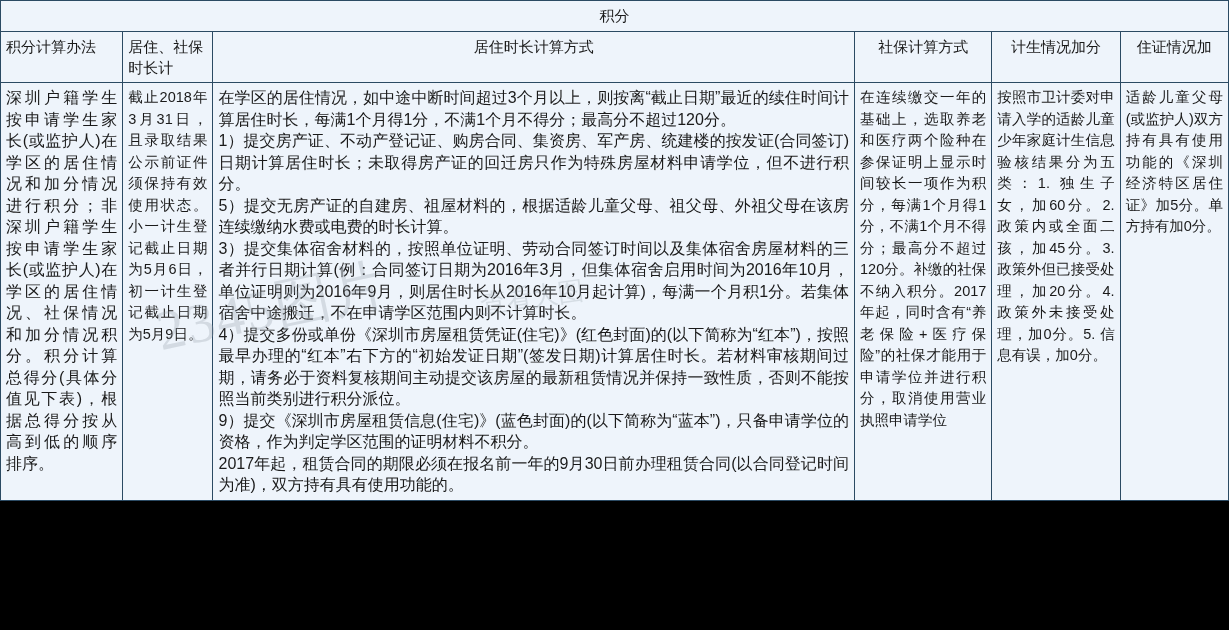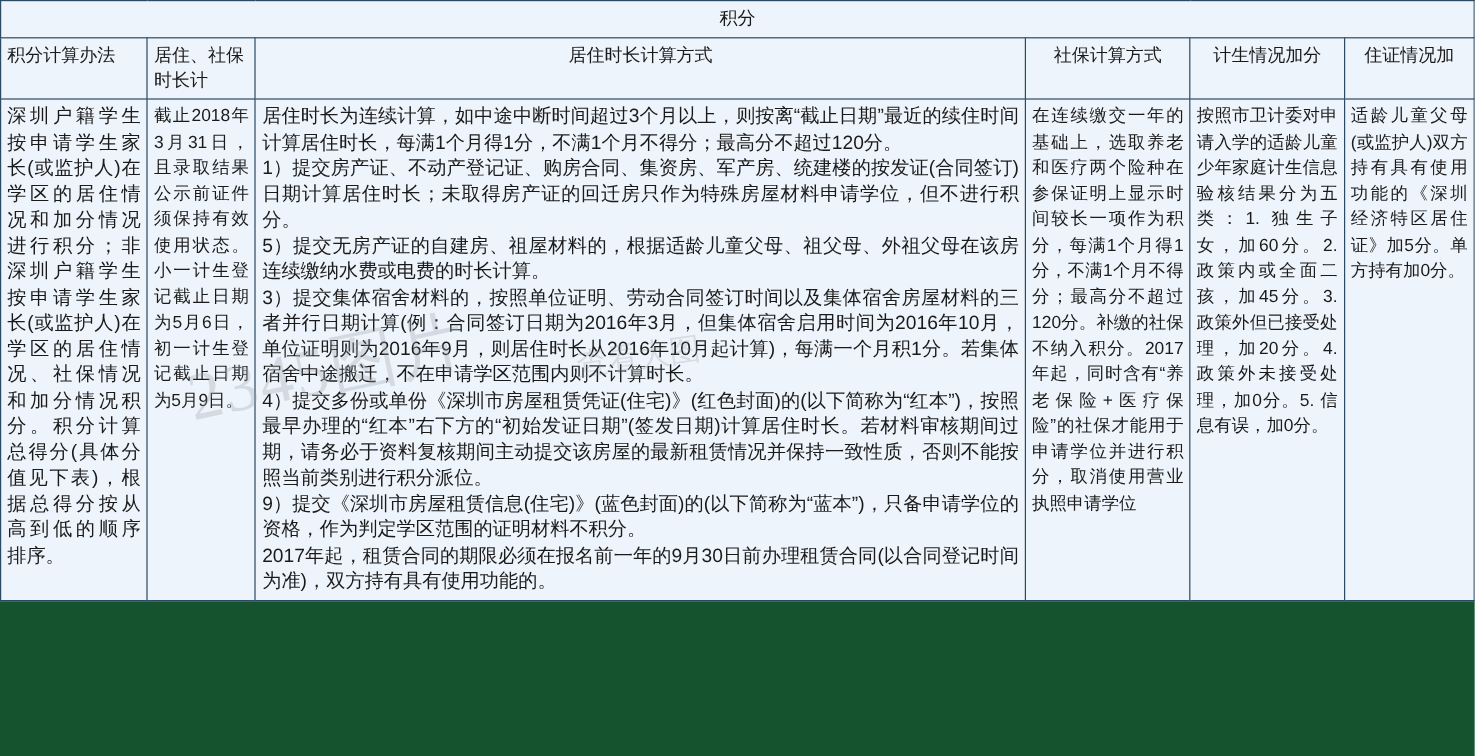--- a/index.html
+++ b/index.html
@@ -8,21 +8,21 @@
     background: #ffffff;
   }
   body {
     font-family: "Liberation Sans", "DejaVu Sans", sans-serif;
   }
   .page {
     width: 1229px;
     height: 630px;
     position: relative;
     overflow: hidden;
-    background: #14532d;
+    background: #000000;
   }
   table.score-table {
     border-collapse: collapse;
     width: 1229px;
     table-layout: fixed;
     background: #eef4fb;
   }
   table.score-table td {
     border: 1px solid #2b4a63;
     vertical-align: top;
@@ -117,21 +117,21 @@
         <td class="hdr-cell left-align">居住、社保时长计</td>
         <td class="hdr-cell">居住时长计算方式</td>
         <td class="hdr-cell">社保计算方式</td>
         <td class="hdr-cell">计生情况加分</td>
         <td class="hdr-cell">住证情况加</td>
       </tr>
       <tr>
         <td class="body-cell">深圳户籍学生按申请学生家长(或监护人)在学区的居住情况和加分情况进行积分；非深圳户籍学生按申请学生家长(或监护人)在学区的居住情况、社保情况和加分情况积分。积分计算总得分(具体分值见下表)，根据总得分按从高到低的顺序排序。</td>
         <td class="body-cell narrow-text">截止2018年3月31日，且录取结果公示前证件须保持有效使用状态。小一计生登记截止日期为5月6日，初一计生登记截止日期为5月9日。</td>
         <td class="body-cell">
-          <p>居住时长为连续计算，如中途中断时间超过3个月以上，则按离“截止日期”最近的续住时间计算居住时长，每满1个月得1分，不满1个月不得分；最高分不超过120分。</p>
+          <p>在学区的居住情况，如中途中断时间超过3个月以上，则按离“截止日期”最近的续住时间计算居住时长，每满1个月得1分，不满1个月不得分；最高分不超过120分。</p>
           <p>1）提交房产证、不动产登记证、购房合同、集资房、军产房、统建楼的按发证(合同签订)日期计算居住时长；未取得房产证的回迁房只作为特殊房屋材料申请学位，但不进行积分。</p>
           <p>5）提交无房产证的自建房、祖屋材料的，根据适龄儿童父母、祖父母、外祖父母在该房连续缴纳水费或电费的时长计算。</p>
           <p>3）提交集体宿舍材料的，按照单位证明、劳动合同签订时间以及集体宿舍房屋材料的三者并行日期计算(例：合同签订日期为2016年3月，但集体宿舍启用时间为2016年10月，单位证明则为2016年9月，则居住时长从2016年10月起计算)，每满一个月积1分。若集体宿舍中途搬迁，不在申请学区范围内则不计算时长。</p>
           <p>4）提交多份或单份《深圳市房屋租赁凭证(住宅)》(红色封面)的(以下简称为“红本”)，按照最早办理的“红本”右下方的“初始发证日期”(签发日期)计算居住时长。若材料审核期间过期，请务必于资料复核期间主动提交该房屋的最新租赁情况并保持一致性质，否则不能按照当前类别进行积分派位。</p>
           <p>9）提交《深圳市房屋租赁信息(住宅)》(蓝色封面)的(以下简称为“蓝本”)，只备申请学位的资格，作为判定学区范围的证明材料不积分。</p>
           <p>2017年起，租赁合同的期限必须在报名前一年的9月30日前办理租赁合同(以合同登记时间为准)，双方持有具有使用功能的。</p>
         </td>
         <td class="body-cell narrow-text">在连续缴交一年的基础上，选取养老和医疗两个险种在参保证明上显示时间较长一项作为积分，每满1个月得1分，不满1个月不得分；最高分不超过120分。补缴的社保不纳入积分。2017年起，同时含有“养老保险+医疗保险”的社保才能用于申请学位并进行积分，取消使用营业执照申请学位</td>
         <td class="body-cell narrow-text">按照市卫计委对申请入学的适龄儿童少年家庭计生信息验核结果分为五类：1. 独生子女，加60分。2. 政策内或全面二孩，加45分。3. 政策外但已接受处理，加20分。4. 政策外未接受处理，加0分。5. 信息有误，加0分。</td>
         <td class="body-cell narrow-text">适龄儿童父母(或监护人)双方持有具有使用功能的《深圳经济特区居住证》加5分。单方持有加0分。</td>

